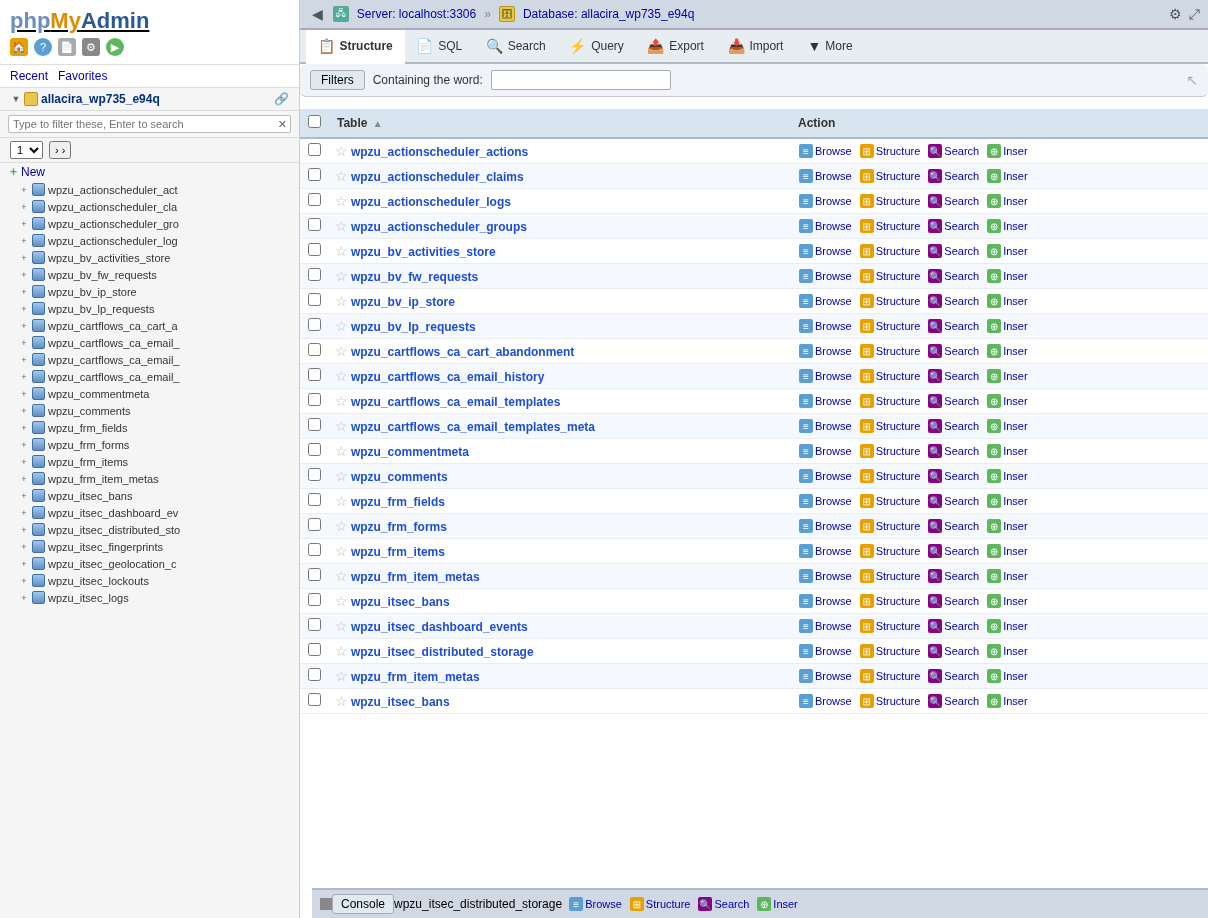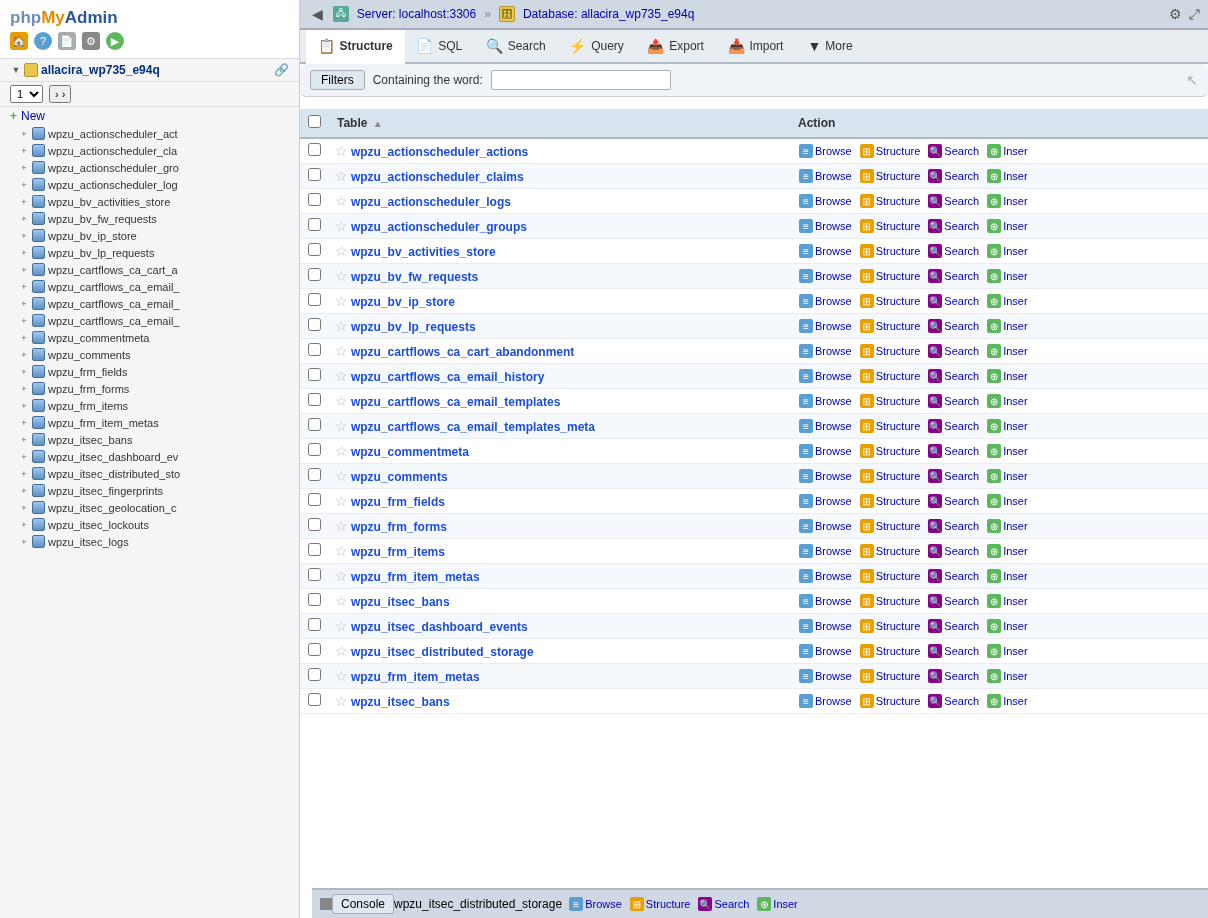--- a/index.html
+++ b/index.html
@@ -15,22 +15,23 @@
       flex-direction: column;
       height: 100%;
       overflow: hidden;
     }
     #sidebar-logo {
       padding: 8px 10px;
       background: #fff;
       border-bottom: 1px solid #ddd;
     }
     #sidebar-logo .logo-text {
-      font-size: 17px;
+      font-size: 22px;
       font-weight: bold;
+      text-decoration: underline;
     }
     #sidebar-logo .logo-text .php { color: #6c8ebf; }
     #sidebar-logo .logo-text .my { color: #e08a00; }
     #sidebar-logo .logo-text .admin { color: #2b5797; }
     .logo-icons { display: flex; gap: 6px; margin-top: 4px; }
     .logo-icon { width: 18px; height: 18px; border-radius: 3px; display: flex; align-items: center; justify-content: center; font-size: 11px; cursor: pointer; }
     .logo-icon-home { background: #e8a000; color: white; }
     .logo-icon-help { background: #5a9fd4; color: white; border-radius: 50%; }
     .logo-icon-doc { background: #aaa; color: white; }
     .logo-icon-settings { background: #888; color: white; }
@@ -183,28 +184,36 @@
     </div>
     <div class="logo-icons">
       <div class="logo-icon logo-icon-home">🏠</div>
       <div class="logo-icon logo-icon-help">?</div>
       <div class="logo-icon logo-icon-doc">📄</div>
       <div class="logo-icon logo-icon-settings">⚙</div>
       <div class="logo-icon logo-icon-go">▶</div>
     </div>
   </div>
 
+  <div class="sidebar-nav-row">
+    <a class="sidebar-nav-link">Recent</a>
+    <a class="sidebar-nav-link">Favorites</a>
+  </div>
 
   <div class="sidebar-tree-header">
     <div class="expand-icon">▼</div>
     <div class="db-icon"></div>
     <span style="font-size:12px;font-weight:bold;color:#003080;cursor:pointer;">allacira_wp735_e94q</span>
     <span style="margin-left:auto;font-size:12px;color:#aaa;">🔗</span>
   </div>
 
+  <div style="padding:4px 8px;background:#f5f5f5;border-bottom:1px solid #ddd;position:relative;">
+    <input type="text" style="width: 100%; padding: 2px 20px 2px 4px; font-size: 11px; border: 1px solid rgb(187, 187, 187); border-radius: 2px;" placeholder="Type to filter these, Enter to search">
+    <span style="position:absolute;right:12px;top:50%;transform:translateY(-50%);cursor:pointer;color:#666;font-size:11px;">✕</span>
+  </div>
 
   <div class="sidebar-pagination">
     <select>
       <option>1</option>
     </select>
     <button>› ›</button>
   </div>
 
   <div class="sidebar-scroll">
 

